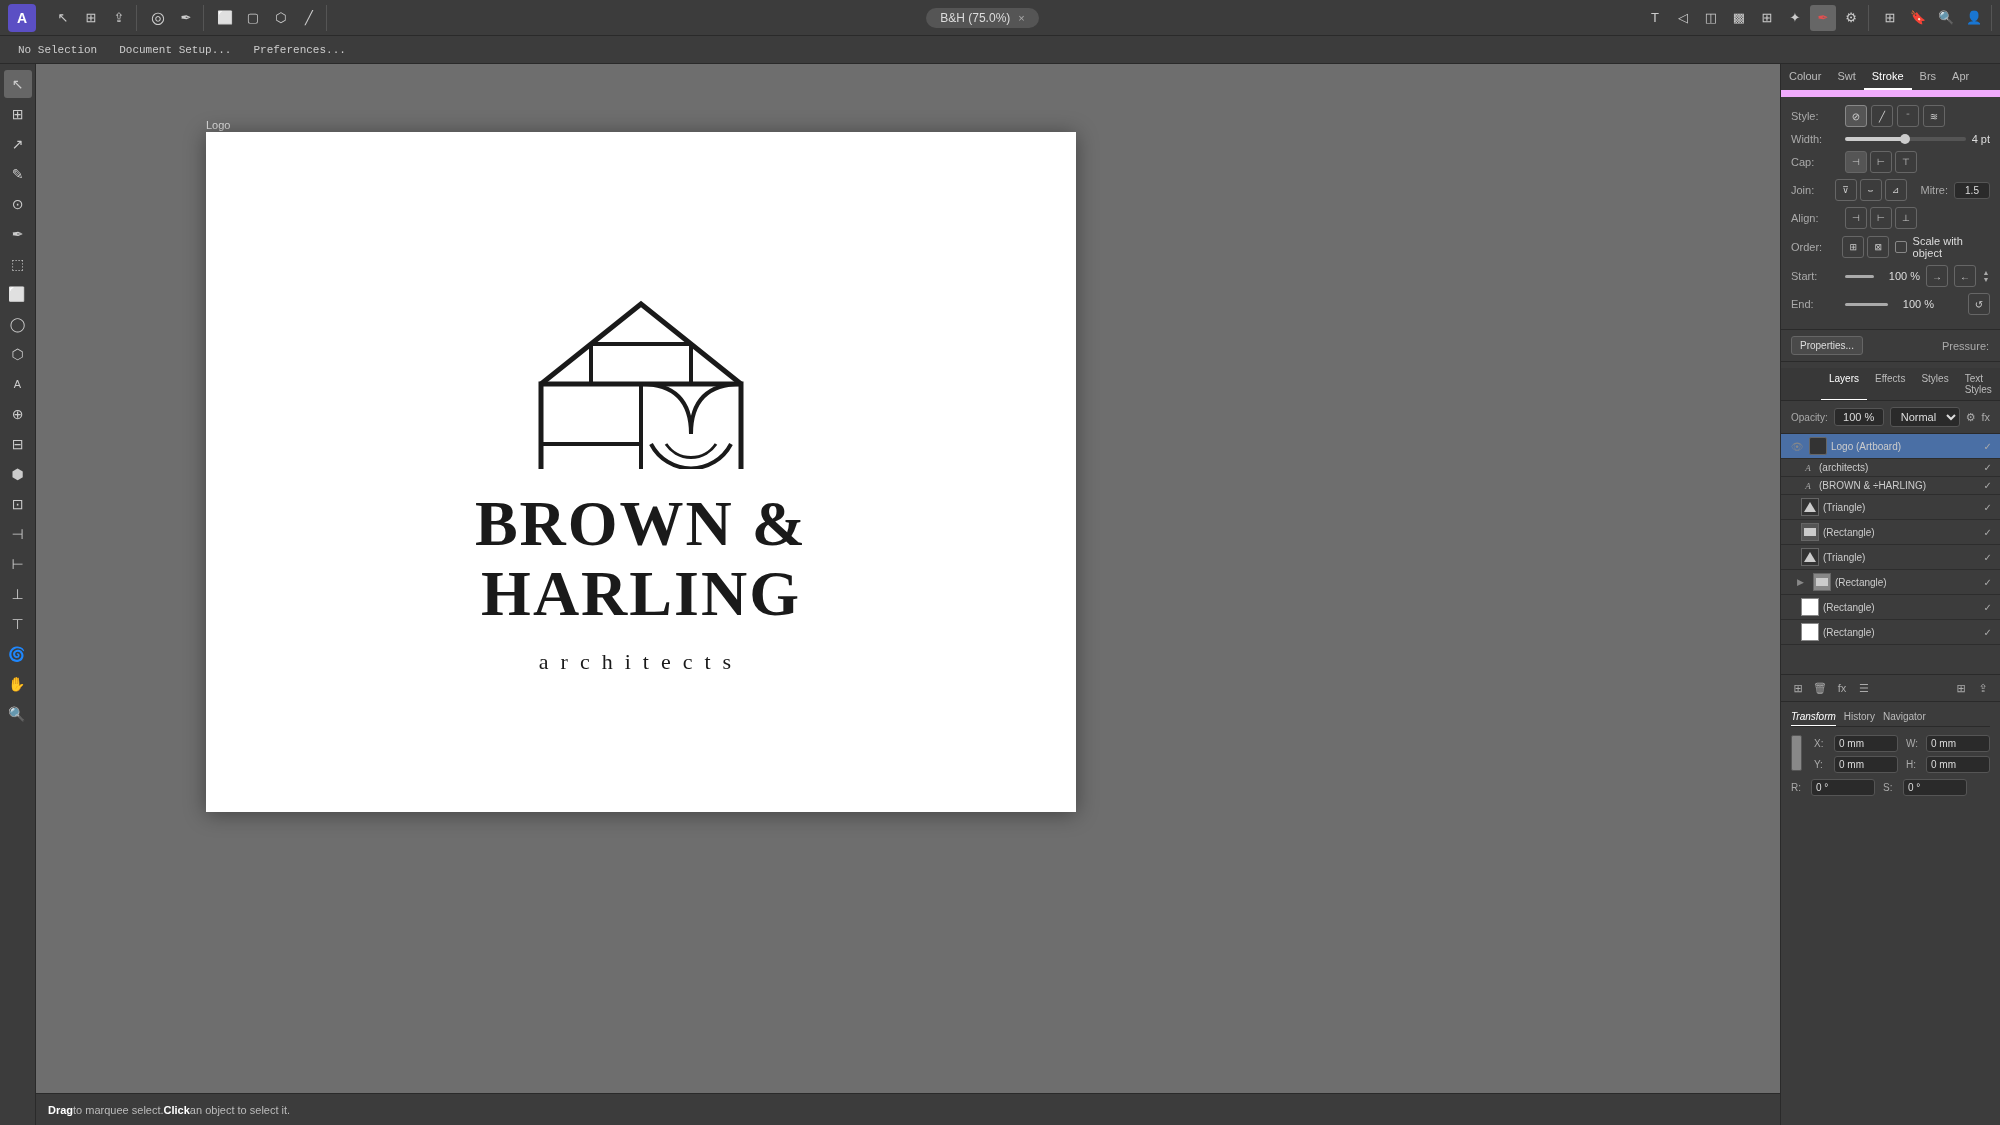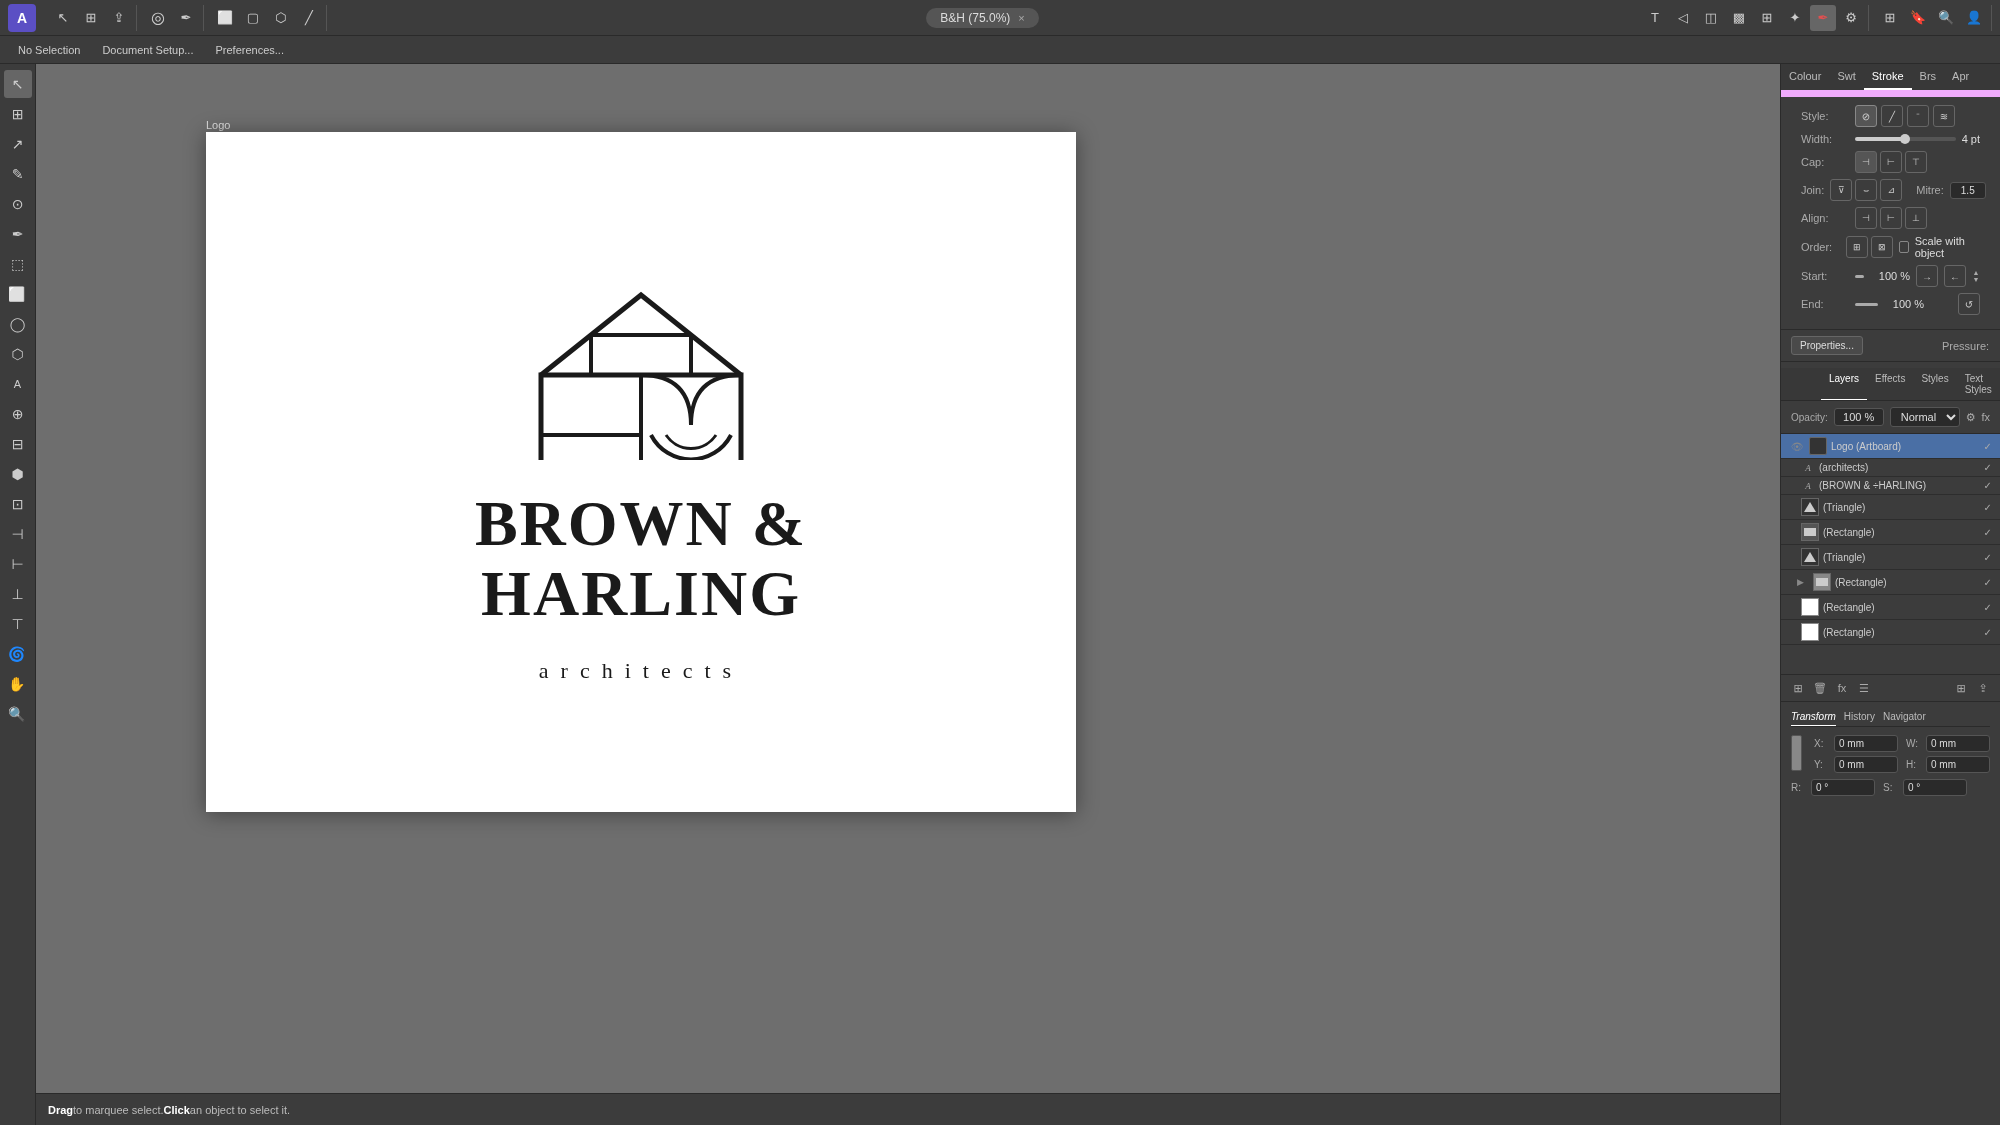--- a/index.html
+++ b/index.html
@@ -66,20 +66,21 @@
       gap: 2px;
     }
     .sub-btn {
       padding: 2px 10px;
       background: transparent;
       border: none;
       border-radius: 3px;
       color: #ccc;
       font-size: 11px;
       cursor: pointer;
+      font-family: Liberation Mono, monospace;
     }
 
     
     #main {
       display: flex;
       height: calc(1125px - 64px);
     }
 
     
     #toolbox {
@@ -126,21 +127,21 @@
       height: 680px;
       background: #ffffff;
       box-shadow: 0 2px 20px rgba(0,0,0,0.4);
     }
     .artboard-content {
       display: flex;
       flex-direction: column;
       align-items: center;
       justify-content: center;
       height: 100%;
-      gap: 29px;
+      gap: 20px;
     }
     
     .logo-icon {
       width: 260px;
     }
     .logo-text-main {
       font-family: Georgia, 'Times New Roman', serif;
       font-size: 64px;
       font-weight: bold;
       letter-spacing: 2px;
@@ -190,21 +191,21 @@
       font-size: 11px;
       color: #bbb;
       cursor: pointer;
       border-bottom: 2px solid transparent;
     }
     .panel-tab.active {
       color: #fff;
       border-bottom: 2px solid #fff;
     }
     .panel-section {
-      padding: 8px 20px;
+      padding: 8px 10px;
       border-bottom: 1px solid #2a2a2a;
     }
     .panel-row {
       display: flex;
       align-items: center;
       margin-bottom: 6px;
       gap: 6px;
     }
     .panel-label {
       color: #aaa;

